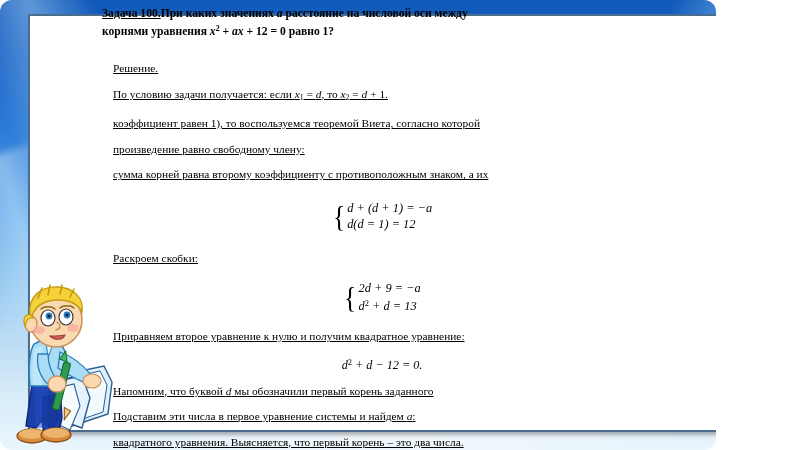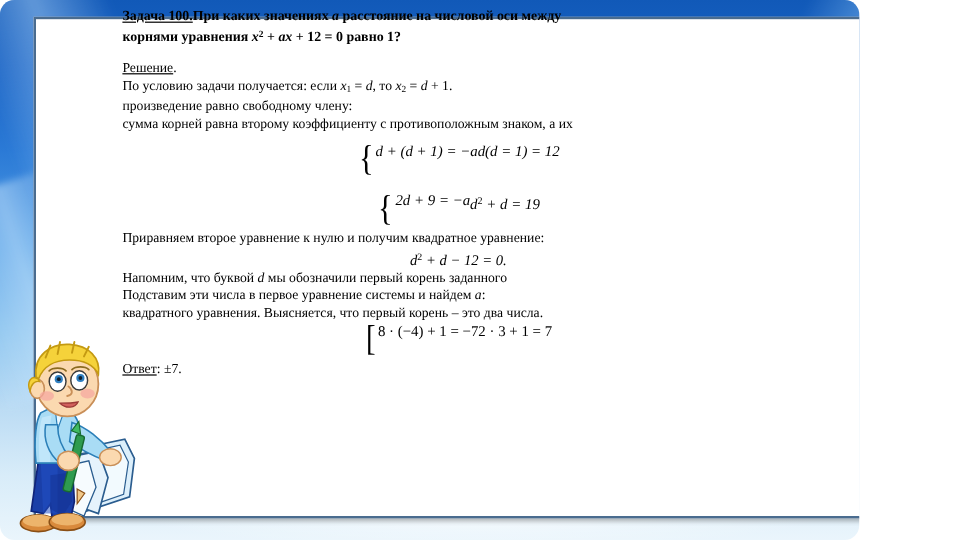--- a/index.html
+++ b/index.html
@@ -116,21 +116,22 @@
     left: 102px;
     top: 6px;
     width: 560px;
     color: #000000;
     font-family: "Liberation Serif", serif;
     font-size: 11.4px;
     line-height: 14.6px;
   }
 
   .para {
-    margin: 0;
+    margin: 11px;
+    text-decoration: underline;
   }
   .spacer-sm { height: 8px; }
   .spacer-md { height: 11px; }
   .spacer-xs { height: 4px; }
   .uline { text-decoration: underline; }
 
   .title-block {
     font-weight: bold;
     font-size: 11.6px;
     line-height: 15.4px;
@@ -183,29 +184,29 @@
     font-size: 30px;
     line-height: 0.95;
     font-family: "Liberation Serif", serif;
     display: flex;
     align-items: center;
     margin-right: 1px;
     transform: scaleX(0.8);
   }
   .sys-rows {
     display: flex;
-    flex-direction: row;
+    flex-direction: column;
     justify-content: center;
     font-size: 12.4px;
     line-height: 15.5px;
   }
   .sys-rows .r {
     white-space: nowrap;
   }
-  .center-row { text-align: right; }
+  .center-row { text-align: left; }
   .left-row { text-align: left; }
 
   
   #boy {
     position: absolute;
     left: 8px;
     top: 278px;
     width: 118px;
     height: 172px;
   }
@@ -234,46 +235,48 @@
     <div class="spacer-md"></div>
 
     <div class="para">
       <span class="uline">Решение</span><span>.</span>
     </div>
 
     <div class="para">
       <span>По условию задачи получается: если </span><span class="m">x</span><sub class="e">1</sub><span class="mn"> = </span><span class="m">d</span><span>, то </span><span class="m">x</span><sub class="e">2</sub><span class="mn"> = </span><span class="m">d</span><span class="mn"> + 1.</span>
     </div>
 
+    <div class="para">коэффициент равен 1), то воспользуемся теоремой Виета, согласно которой</div>
     <div class="para">произведение равно свободному члену:</div>
     <div class="para">сумма корней равна второму коэффициенту с противоположным знаком, а их</div>
 
     <div class="spacer-sm"></div>
 
     <div class="display-row">
       <div class="system">
         <span class="sys-brace">{</span>
         <span class="sys-rows">
           <span class="r m left-row">d + (d + 1) = −a</span>
           <span class="r m center-row">d(d = 1) = 12</span>
         </span>
       </div>
     </div>
 
     <div class="spacer-sm"></div>
 
+    <div class="para">Раскроем скобки:</div>
 
     <div class="spacer-xs"></div>
 
     <div class="display-row">
       <div class="system">
         <span class="sys-brace">{</span>
         <span class="sys-rows">
           <span class="r m left-row">2d + 9 = −a</span>
-          <span class="r left-row"><span class="m">d</span><sup class="e">2</sup><span class="m"> + d = 19</span></span>
+          <span class="r left-row"><span class="m">d</span><sup class="e">2</sup><span class="m"> + d = 13</span></span>
         </span>
       </div>
     </div>
 
     <div class="spacer-xs"></div>
 
     <div class="para">Приравняем второе уравнение к нулю и получим квадратное уравнение:</div>
     <div class="display">
       <span class="m">d</span><sup class="e">2</sup><span class="m"> + d − 12 = 0.</span>
     </div>

